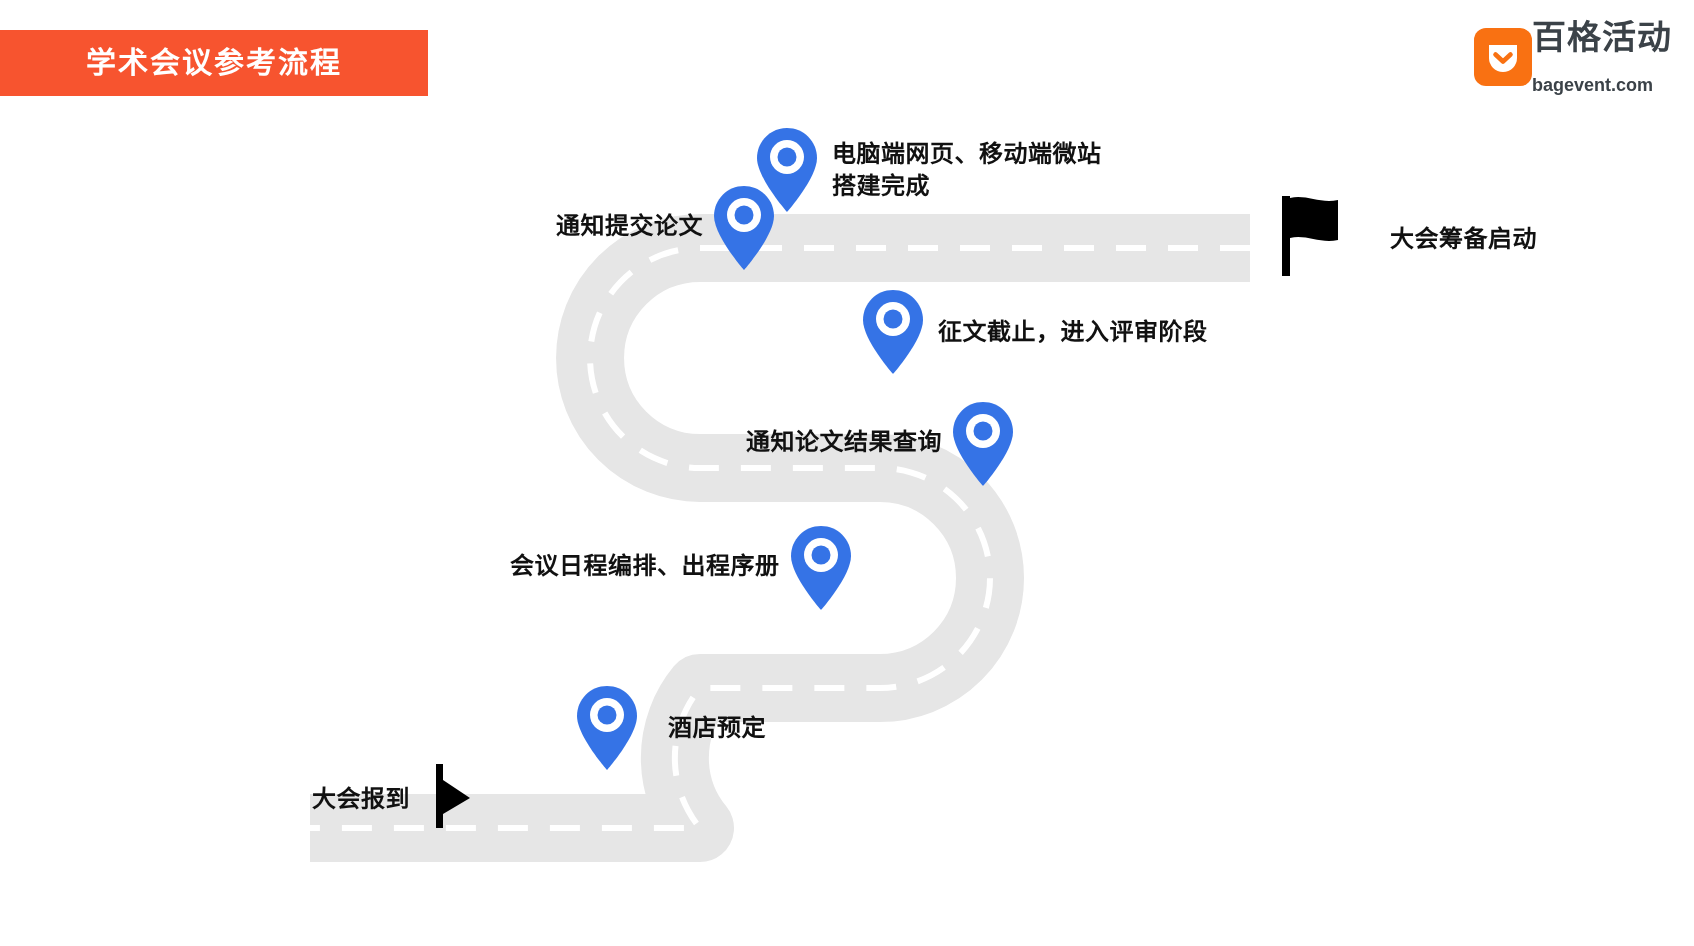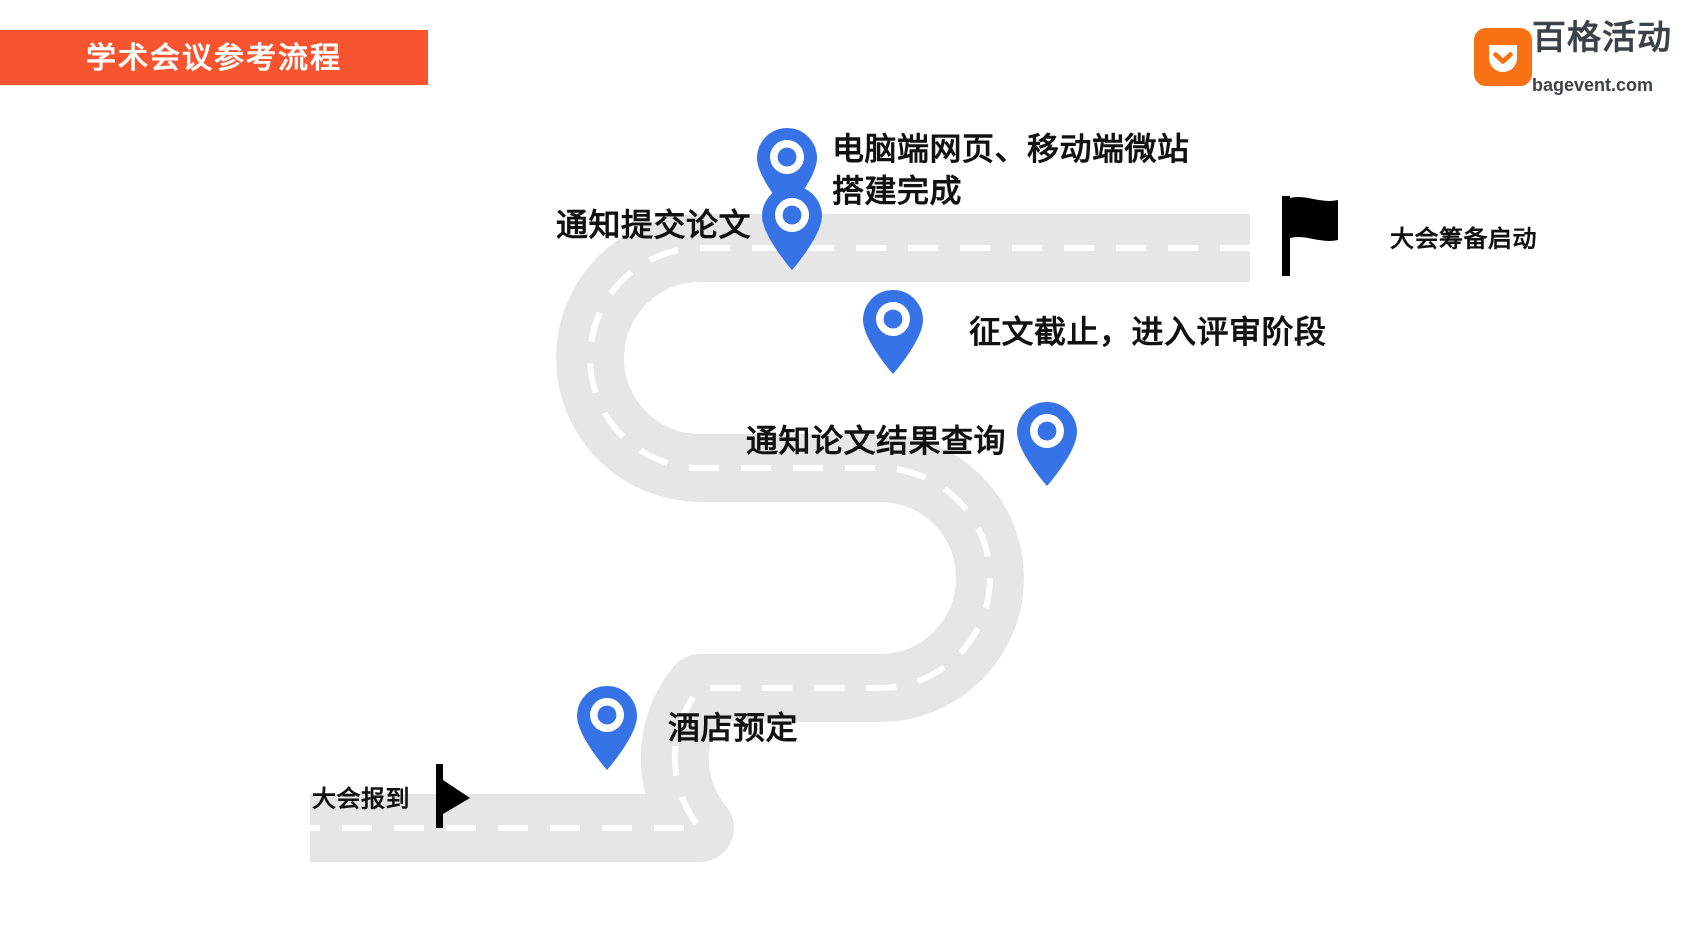--- a/index.html
+++ b/index.html
@@ -18,21 +18,21 @@
     background: #ffffff;
     overflow: hidden;
   }
 
   
   #title-banner {
     position: absolute;
     left: 0;
     top: 30px;
     width: 428px;
-    height: 55px;
+    height: 66px;
     background: #f7542f;
     display: flex;
     align-items: center;
     justify-content: center;
   }
   #title-banner .title-text {
     color: #ffffff;
     font-size: 30px;
     font-weight: bold;
     letter-spacing: 2px;
@@ -96,21 +96,21 @@
     align-items: center;
   }
   .marker.right-label { flex-direction: row; }
   .marker.left-label  { flex-direction: row-reverse; }
 
   .pin {
     flex: none;
     line-height: 0;
   }
   .marker-label {
-    font-size: 32px;
+    font-size: 24px;
     font-weight: bold;
     color: #111111;
     line-height: 1.32;
     white-space: pre-line;
     letter-spacing: 0.5px;
   }
   .marker.right-label .marker-label { margin-left: 14px; }
   .marker.left-label  .marker-label { margin-right: 10px; text-align: right; font-family: Liberation Mono, monospace; }
 
   
@@ -197,21 +197,21 @@
     <span class="pin">
       <svg width="62" height="88" viewBox="0 0 62 88" aria-hidden="true">
         <path d="M31 2 C14.4 2 1 15.4 1 32 C1 52 31 86 31 86 C31 86 61 52 61 32 C61 15.4 47.6 2 31 2 Z" fill="#3573e6"></path>
         <circle cx="31" cy="31" r="17" fill="#ffffff"></circle>
         <circle cx="31" cy="31" r="9.5" fill="#3573e6"></circle>
       </svg>
     </span>
     <span class="marker-label">通知提交论文</span>
   </div>
 
-  <div class="marker right-label" style="left:862px; top:288px;gap:31px;">
+  <div class="marker right-label" style="left:862px; top:288px;">
     <span class="pin">
       <svg width="62" height="88" viewBox="0 0 62 88" aria-hidden="true">
         <path d="M31 2 C14.4 2 1 15.4 1 32 C1 52 31 86 31 86 C31 86 61 52 61 32 C61 15.4 47.6 2 31 2 Z" fill="#3573e6"></path>
         <circle cx="31" cy="31" r="17" fill="#ffffff"></circle>
         <circle cx="31" cy="31" r="9.5" fill="#3573e6"></circle>
       </svg>
     </span>
     <span class="marker-label">征文截止，进入评审阶段</span>
   </div>
 
@@ -219,20 +219,30 @@
     <span class="pin">
       <svg width="62" height="88" viewBox="0 0 62 88" aria-hidden="true">
         <path d="M31 2 C14.4 2 1 15.4 1 32 C1 52 31 86 31 86 C31 86 61 52 61 32 C61 15.4 47.6 2 31 2 Z" fill="#3573e6"></path>
         <circle cx="31" cy="31" r="17" fill="#ffffff"></circle>
         <circle cx="31" cy="31" r="9.5" fill="#3573e6"></circle>
       </svg>
     </span>
     <span class="marker-label">通知论文结果查询</span>
   </div>
 
+  <div class="marker left-label" style="left:510px; top:524px;">
+    <span class="pin">
+      <svg width="62" height="88" viewBox="0 0 62 88" aria-hidden="true">
+        <path d="M31 2 C14.4 2 1 15.4 1 32 C1 52 31 86 31 86 C31 86 61 52 61 32 C61 15.4 47.6 2 31 2 Z" fill="#3573e6"></path>
+        <circle cx="31" cy="31" r="17" fill="#ffffff"></circle>
+        <circle cx="31" cy="31" r="9.5" fill="#3573e6"></circle>
+      </svg>
+    </span>
+    <span class="marker-label">会议日程编排、出程序册</span>
+  </div>
 
 
   <div class="marker right-label" style="left:576px; top:684px;gap:16px;">
     <span class="pin">
       <svg width="62" height="88" viewBox="0 0 62 88" aria-hidden="true">
         <path d="M31 2 C14.4 2 1 15.4 1 32 C1 52 31 86 31 86 C31 86 61 52 61 32 C61 15.4 47.6 2 31 2 Z" fill="#3573e6"></path>
         <circle cx="31" cy="31" r="17" fill="#ffffff"></circle>
         <circle cx="31" cy="31" r="9.5" fill="#3573e6"></circle>
       </svg>
     </span>

